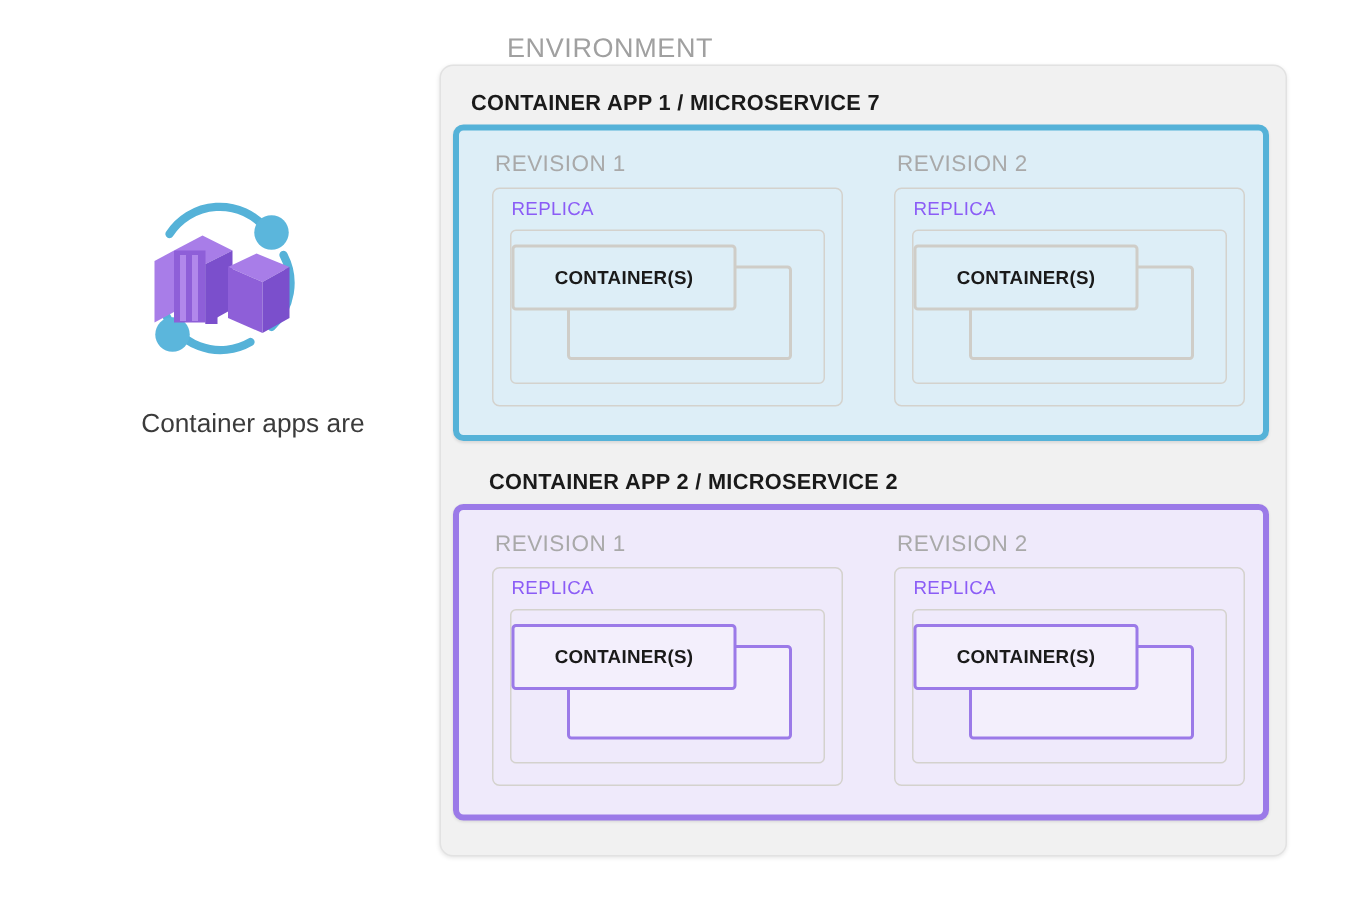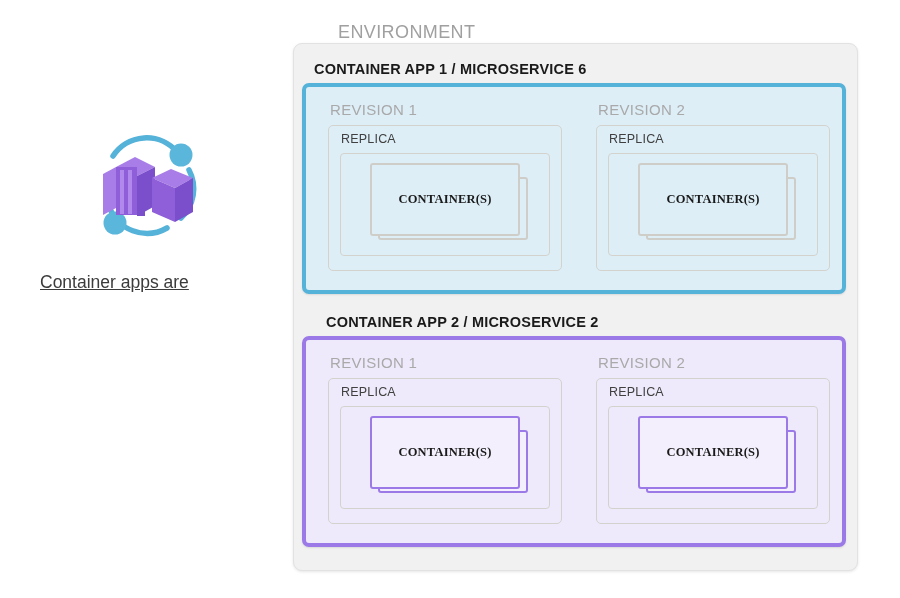--- a/index.html
+++ b/index.html
@@ -7,25 +7,24 @@
     width:900px;height:598px;background:#ffffff;
     font-family:"Liberation Sans",sans-serif;
     overflow:hidden;position:relative;
   }
   .stage{position:absolute;left:0;top:0;width:900px;height:598px;}
 
   
   .left-panel{position:absolute;left:40px;top:130px;width:215px;}
   .icon-wrap{width:118px;height:118px;margin:0 auto;display:block;}
   .caption{
-    margin-top:22px;text-align:left;
+    margin-top:22px;text-align:right;
     font-size:17.5px;line-height:25px;color:#3b3b3b;
     font-family:"Liberation Sans",sans-serif;font-weight:400;
     padding-right:12px;
-    text-decoration:underline;
   }
   .caption .strong{font-weight:bold;color:#1b1b1b;}
 
   
   .env-label{
     position:absolute;left:314px;top:22px;
     font-size:18px;letter-spacing:.4px;color:#a0a0a0;
     font-weight:400;
     margin-left:24px;
   }
@@ -62,33 +61,33 @@
   .rev-title{
     position:absolute;left:14px;top:6px;
     font-size:15px;color:#a9a9a9;font-weight:400;letter-spacing:.3px;
   }
   .replica-box{
     position:absolute;left:12px;top:30px;right:12px;bottom:10px;
     border:1px solid #d4d2cd;border-radius:5px;box-sizing:border-box;
   }
   .replica-title{
     position:absolute;left:12px;top:6px;
-    font-size:12.5px;color:#404040;font-weight:400;letter-spacing:.2px;
+    font-size:12.5px;color:#8b5cf6;font-weight:400;letter-spacing:.2px;
   }
   .inner-box{
     position:absolute;left:11px;top:27px;right:11px;bottom:14px;
     border:1px solid #d4d2cd;border-radius:4px;box-sizing:border-box;
   }
 
   
   .cstack{position:absolute;left:0;top:0;right:0;bottom:0;}
   .cbox{position:absolute;box-sizing:border-box;border-radius:3px;}
   .cbox-back{left:37px;top:23px;width:150px;height:63px;}
-  .cbox-front{left:29px;top:9px;width:150px;height:73px;
-    display:flex;align-items:center;justify-content:center;font-family:Liberation Serif, serif;}
+  .cbox-front{left:0;top:9px;width:150px;height:44px;
+    display:flex;align-items:center;justify-content:center;}
   .cbox-label{
     font-size:12.5px;font-weight:bold;color:#1a1a1a;letter-spacing:.2px;
     white-space:nowrap;
   }
 
   
   .blue .cbox{border:2px solid #cfcdc8;background:#ddeef7;}
   .blue .cbox-front{background:#ddeef7;}
   
   .purple .cbox{border:2px solid #9b7ae8;background:#f3effc;}
@@ -127,21 +126,21 @@
       </svg>
     </div>
     <div class="caption">
       <div>Container apps are</div>
     </div>
   </div>
 
   <div class="env-label">ENVIRONMENT</div>
   <div class="env-box"></div>
 
-  <div class="app-label app1-label">CONTAINER APP 1 / MICROSERVICE 6</div>
+  <div class="app-label app1-label">CONTAINER APP 1 / MICROSERVICE 7</div>
   <div class="app-box app1-box blue">
 
     <div class="revision" style="left:10px;top:8px;width:258px;height:186px;">
       <div class="rev-title">REVISION 1</div>
       <div class="replica-box">
         <div class="replica-title">REPLICA</div>
         <div class="inner-box">
           <div class="cstack">
             <div class="cbox cbox-back"></div>
             <div class="cbox cbox-front">

